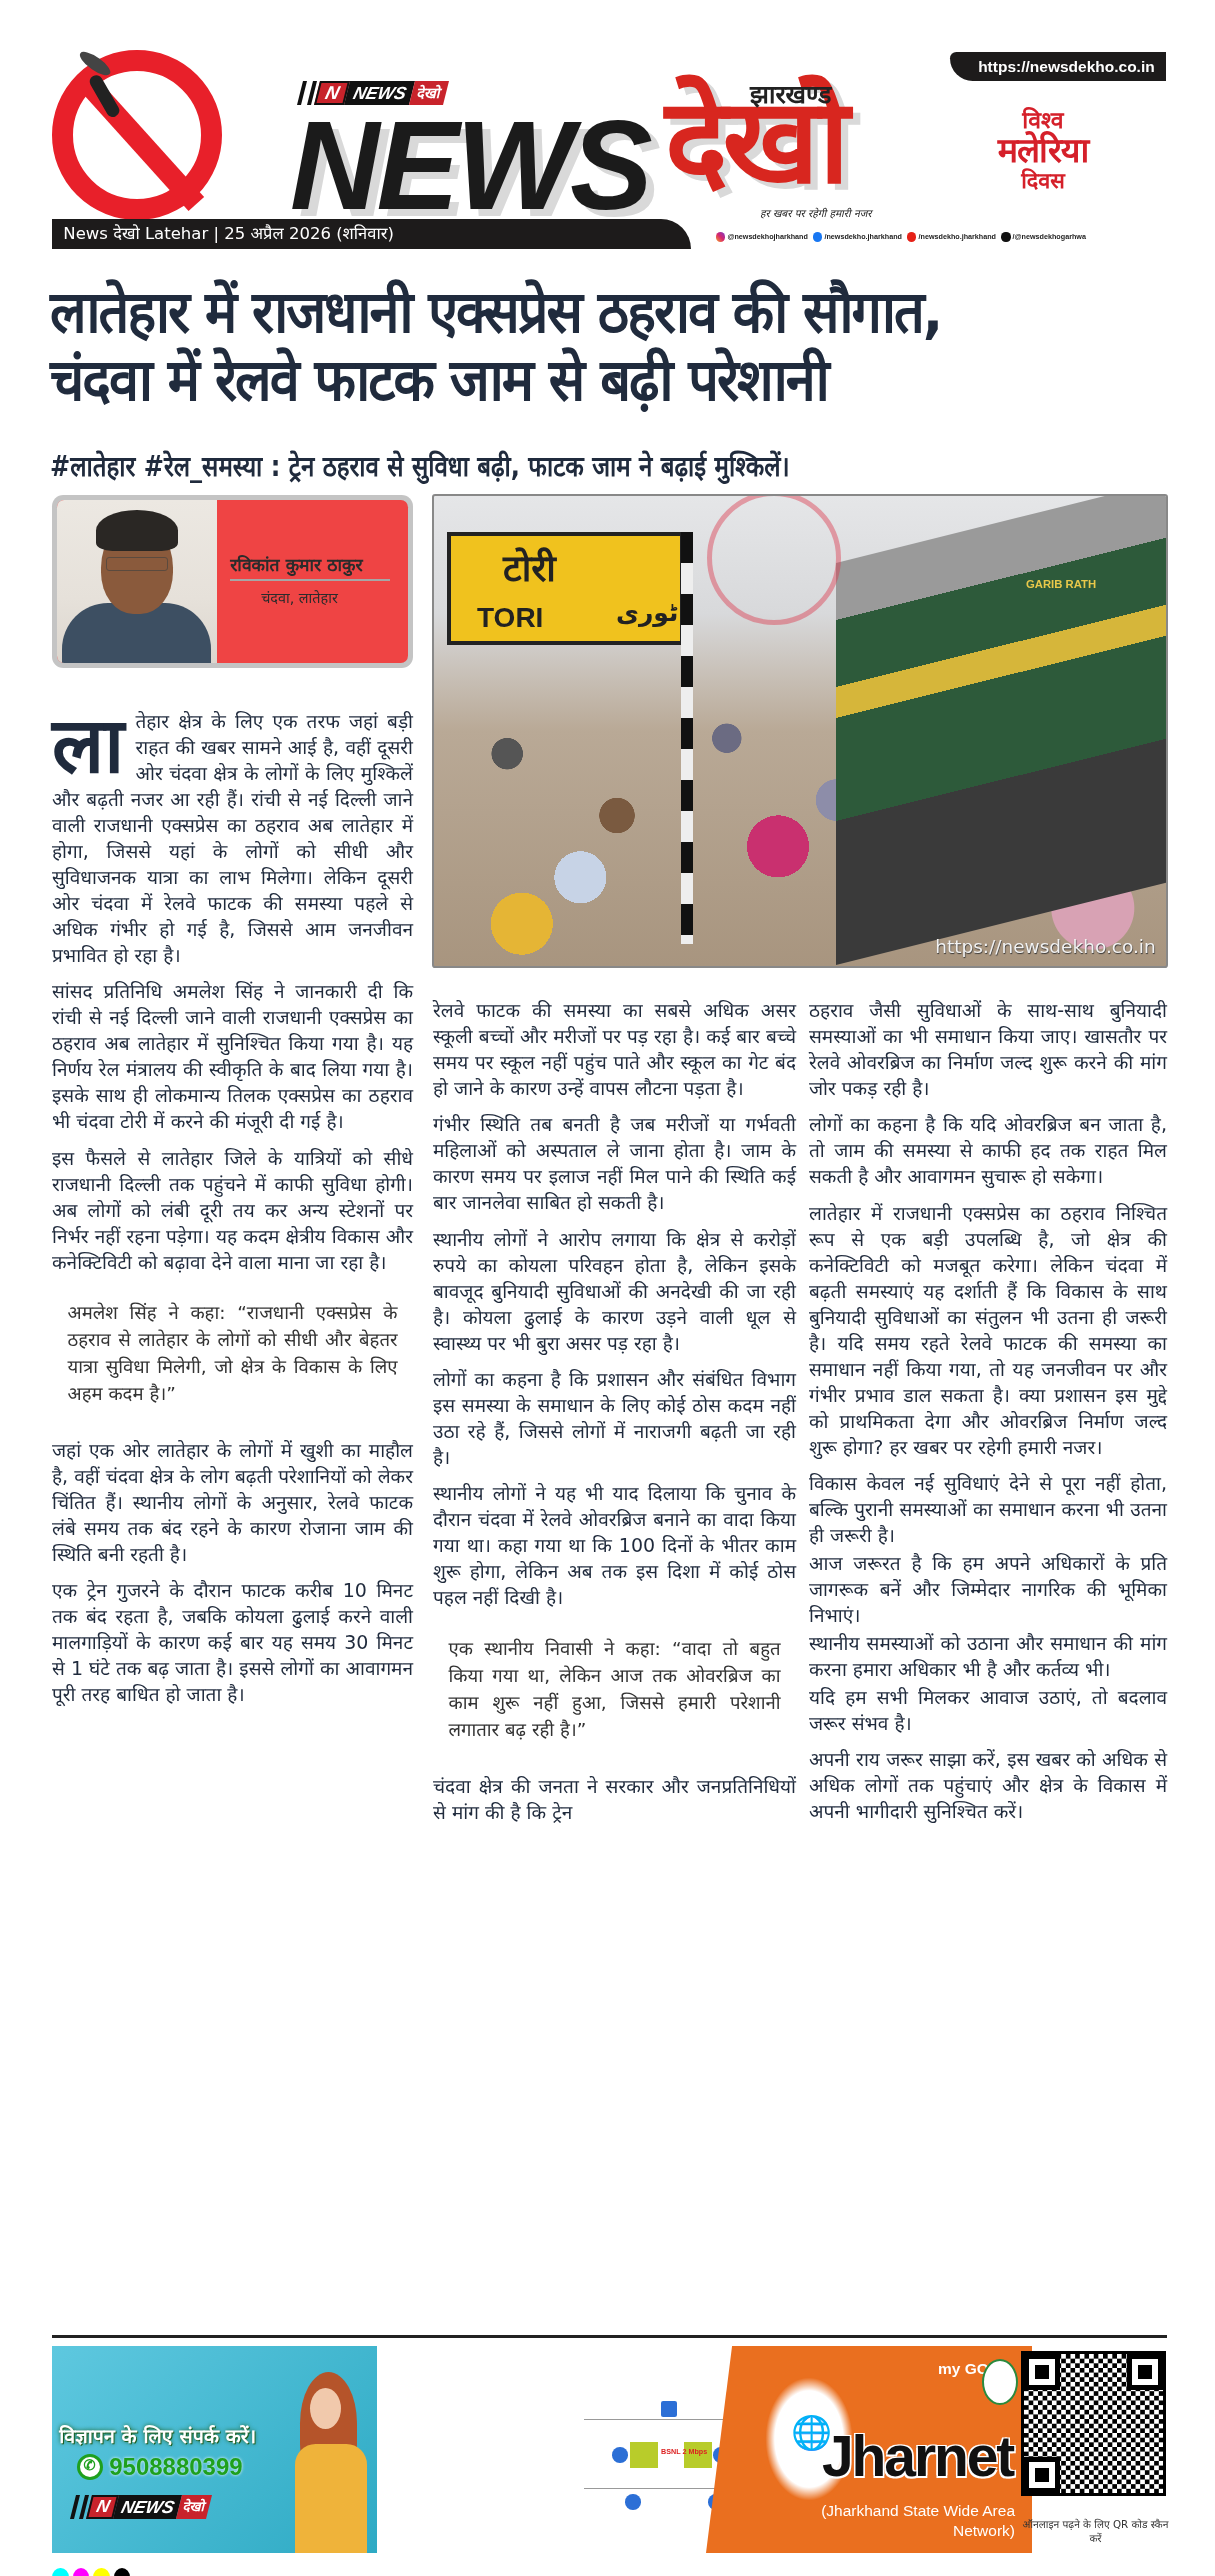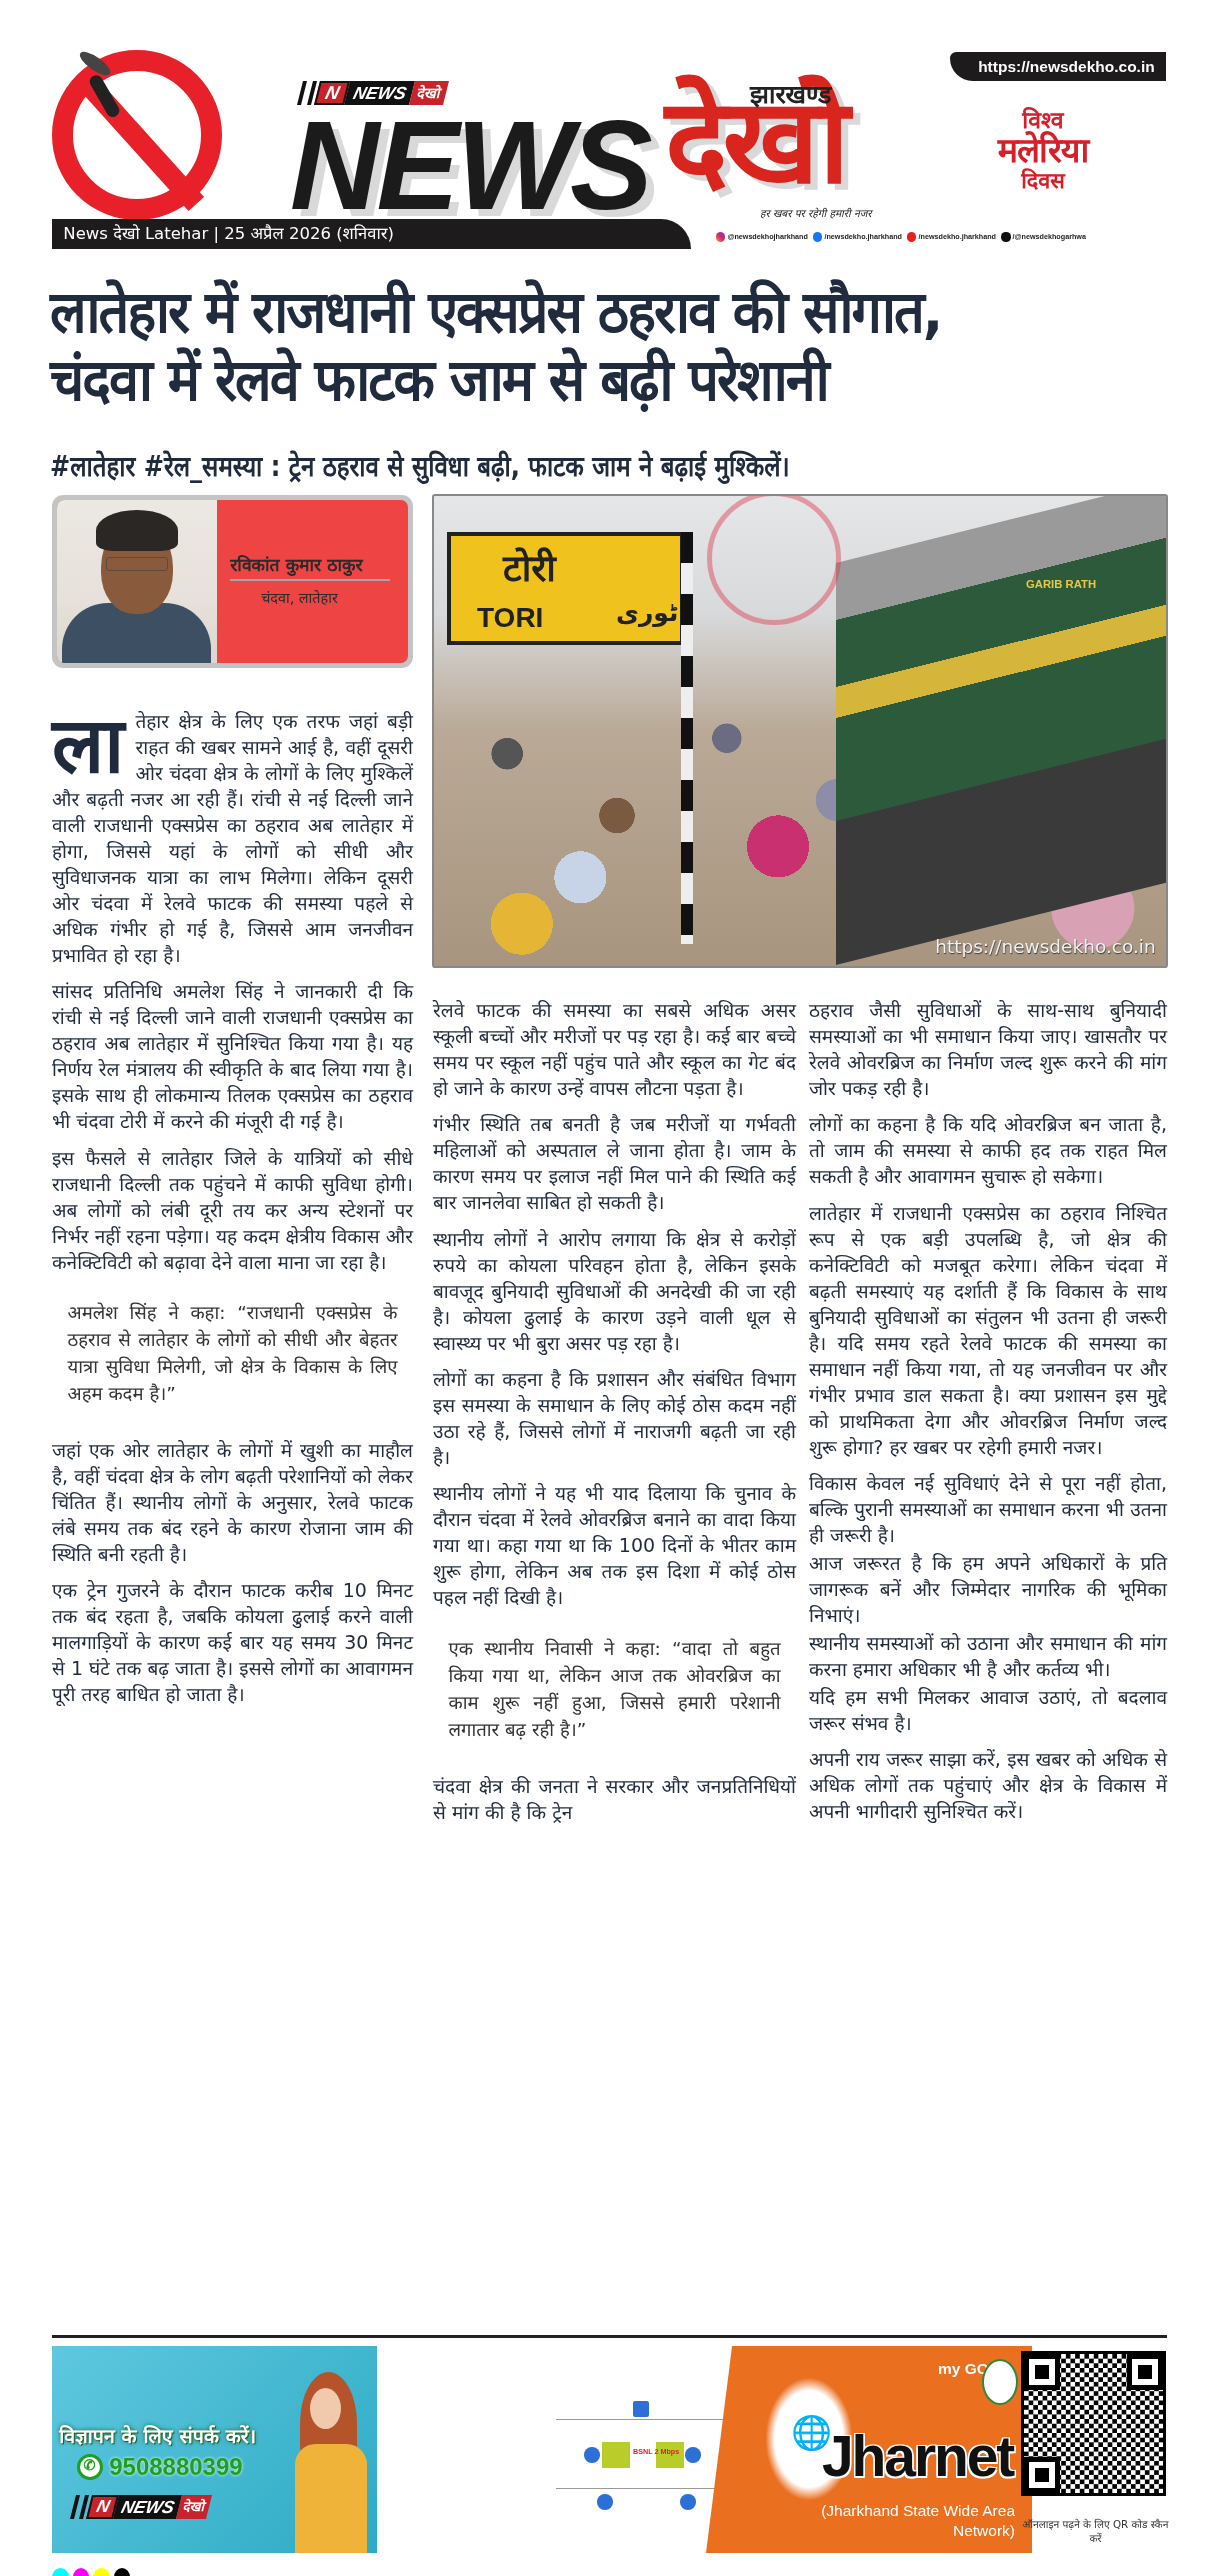--- a/index.html
+++ b/index.html
@@ -107,21 +107,21 @@
   .ad-logo { position: absolute; left: 20.6px; top: 149px; height: 24px; display: flex; transform: skewX(-14deg); }
   .ad-logo .stripes { width: 13.4px; border-left: 4.1px solid #111; border-right: 4.1px solid #111; margin-right: 3.1px; }
   .ad-logo .n { width: 27px; background: #c8232b; color: #fff; font: italic bold 17.5px "Liberation Sans", sans-serif; text-align: center; border: 2.1px solid #111; line-height: 19.6px; }
   .ad-logo .news { background: #111; color: #fff; font: italic bold 17.5px "Liberation Sans", sans-serif; padding: 0 5.2px; line-height: 24px; }
   .ad-logo .dekho { background: #c8232b; color: #fff; font: bold 13.4px "DejaVu Sans", sans-serif; padding: 0 4.1px; line-height: 24px; }
   .ad-woman { position: absolute; left: 227px; top: 26px; width: 103px; height: 181px; }
   .ad-woman .hair { position: absolute; left: 20.6px; top: 0; width: 57px; height: 103px; border-radius: 50% 50% 30% 30%; background: #b5542a; }
   .ad-woman .face { position: absolute; left: 31px; top: 15.5px; width: 31px; height: 41px; border-radius: 50%; background: #f1c9ac; }
   .ad-woman .torso { position: absolute; left: 15.5px; top: 72px; width: 72px; height: 109px; border-radius: 20.6px 20.6px 0 0; background: #efb33a; }
 
-  .jharnet-diagram { position: absolute; left: 556px; top: 2370px; width: 170px; height: 155px; }
+  .jharnet-diagram { position: absolute; left: 584px; top: 2370px; width: 170px; height: 155px; }
   .jd-node { position: absolute; width: 15.5px; height: 15.5px; border-radius: 50%; background: #2c6fd6; }
   .jd-arrow { position: absolute; height: 26px; background: #b8cc2a; }
   .jd-center { position: absolute; left: 77px; top: 77px; font: bold 7.2px "Liberation Sans", sans-serif; color: #d22; text-align: center; }
   .jd-line { position: absolute; height: 1px; background: #999; }
 
   .jharnet-box { position: absolute; left: 706px; top: 2346px; width: 326px; height: 207px; background: #ea6f1f; clip-path: polygon(8% 0,100% 0,100% 100%,0 100%); }
   .jharnet-globe { position: absolute; left: 59px; top: 31px; width: 88px; height: 124px; border-radius: 50%; background: radial-gradient(ellipse at center,#fff 0 55%, rgba(255,255,255,0) 70%); }
   .jharnet-globe::after { content: "🌐"; position: absolute; left: 26px; top: 36px; font-size: 33px; color: #ea6f1f; }
   .mygov { position: absolute; left: 232px; top: 15.5px; font: bold 15.5px/14.4px "Liberation Sans", sans-serif; color: #fff; }
   .emblem { position: absolute; left: 276px; top: 13px; width: 36px; height: 46px; border-radius: 50%; background: #fff; border: 2.6px solid #2b8a3e; }

